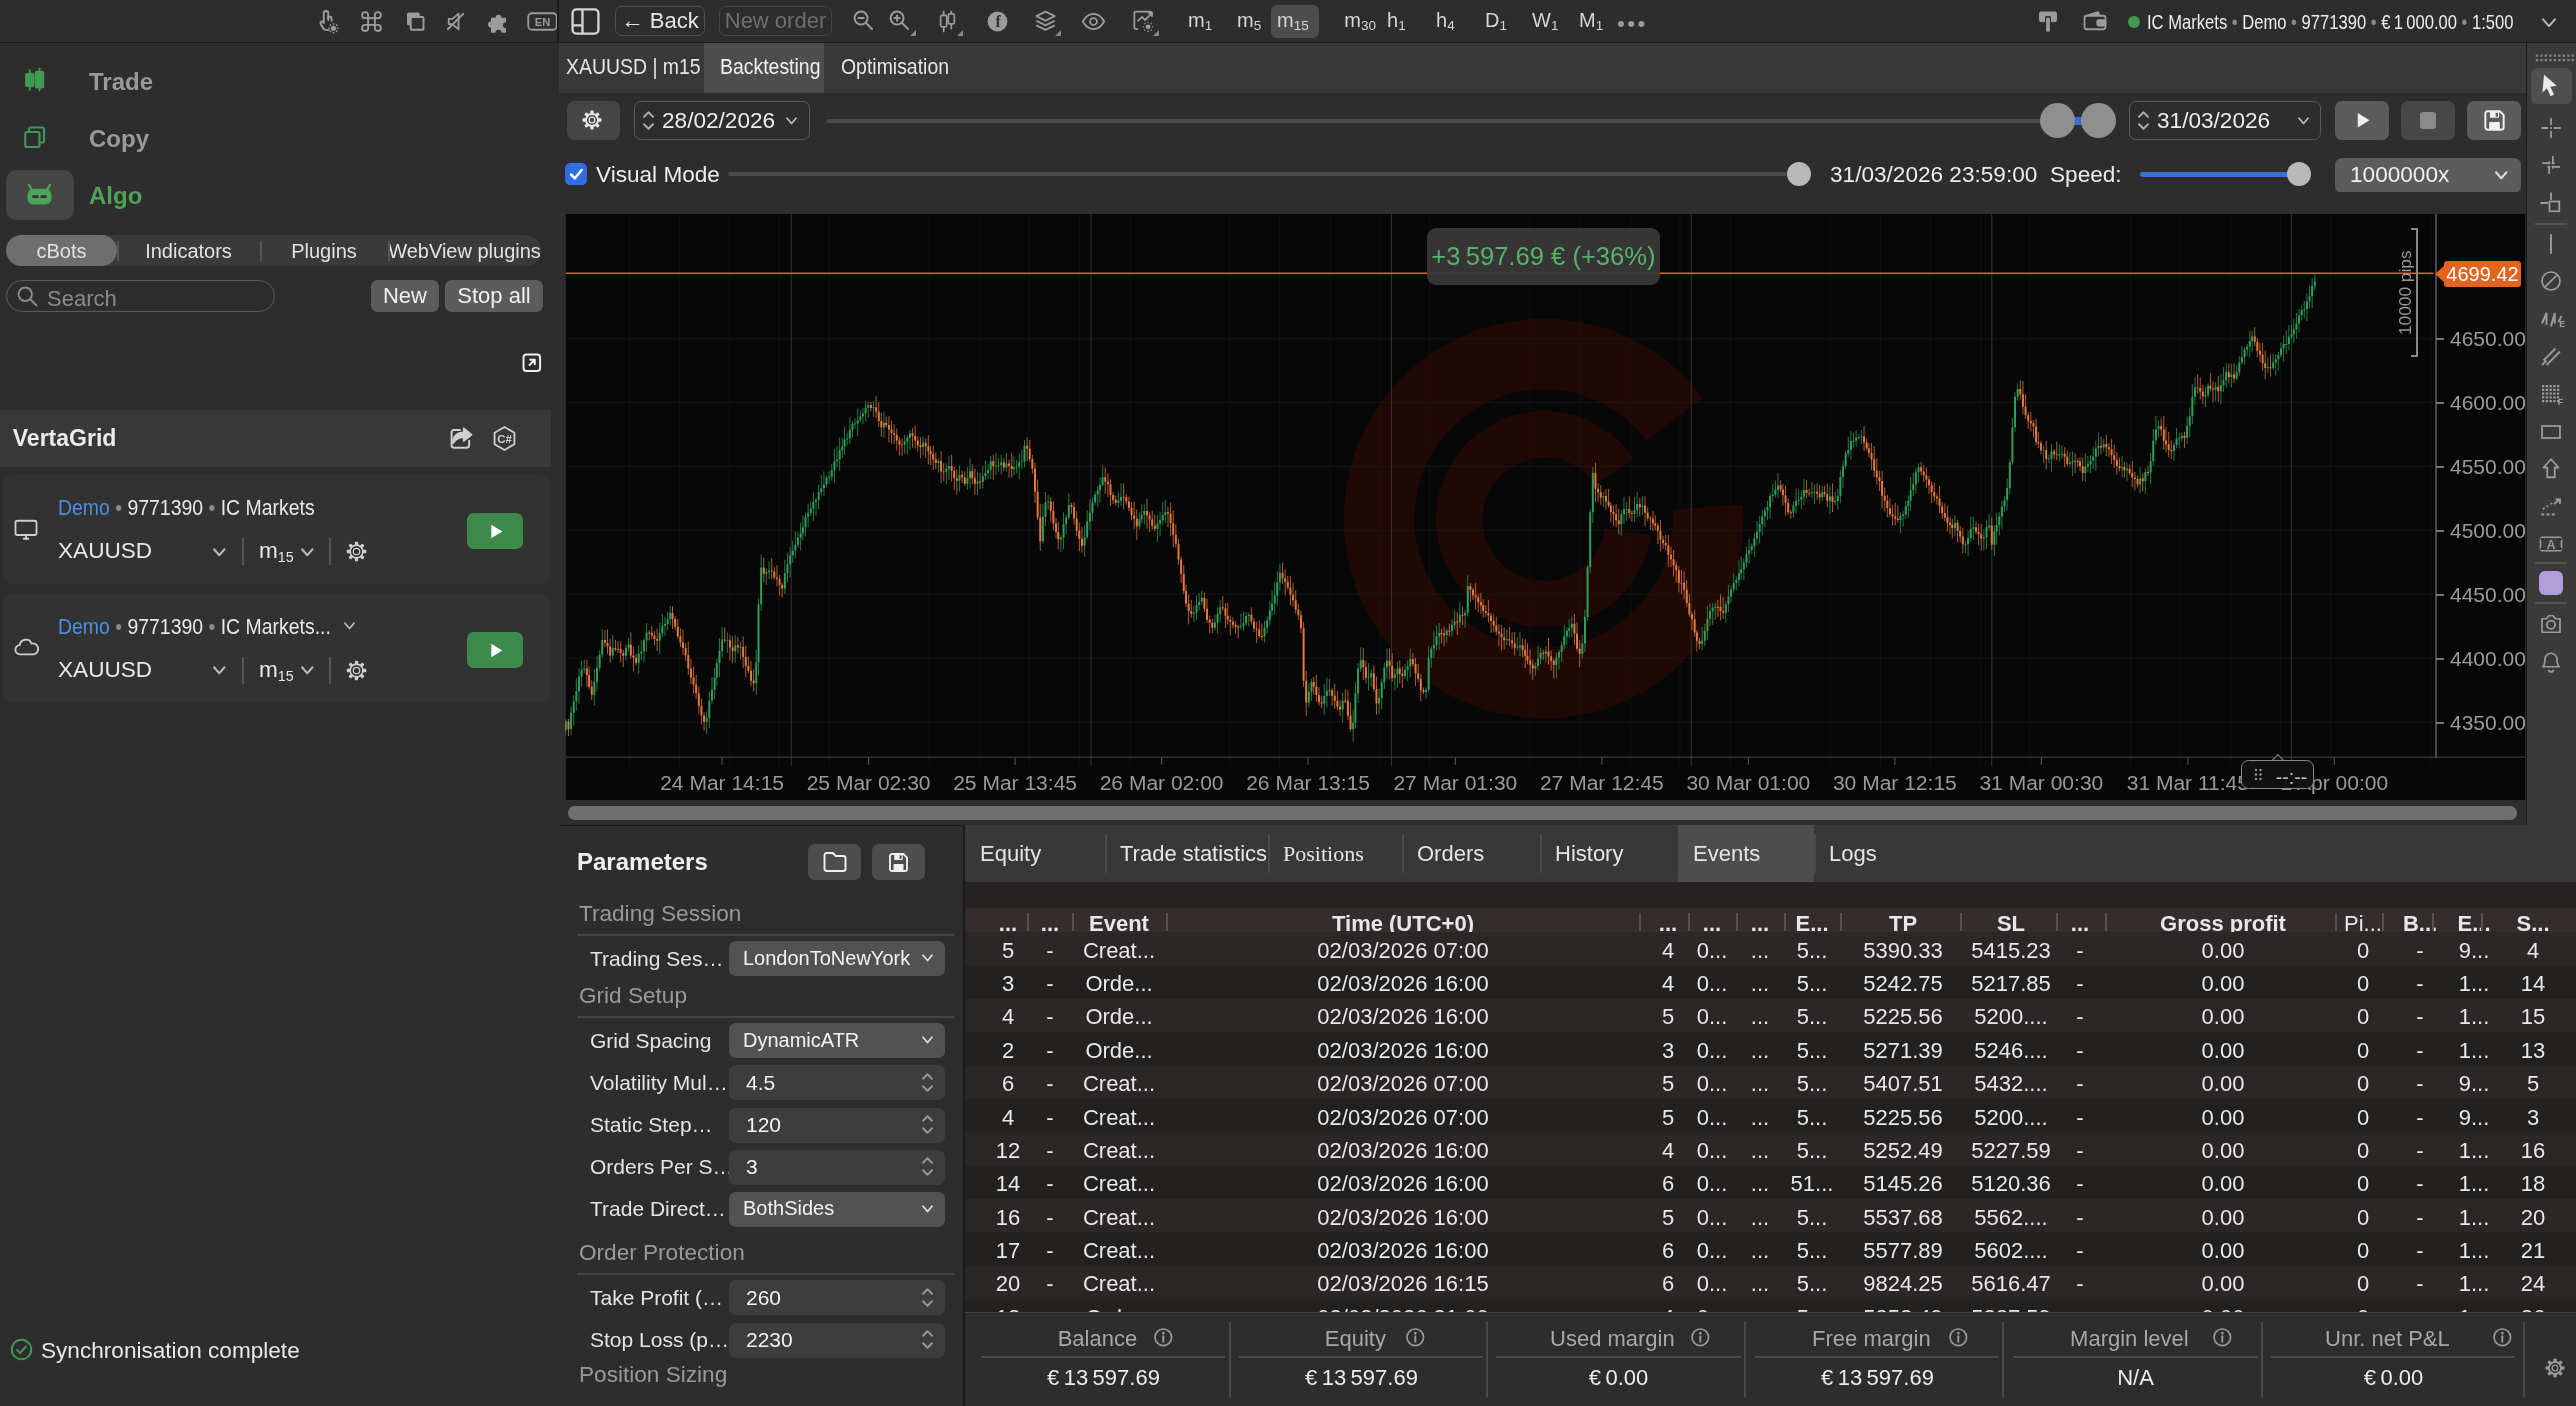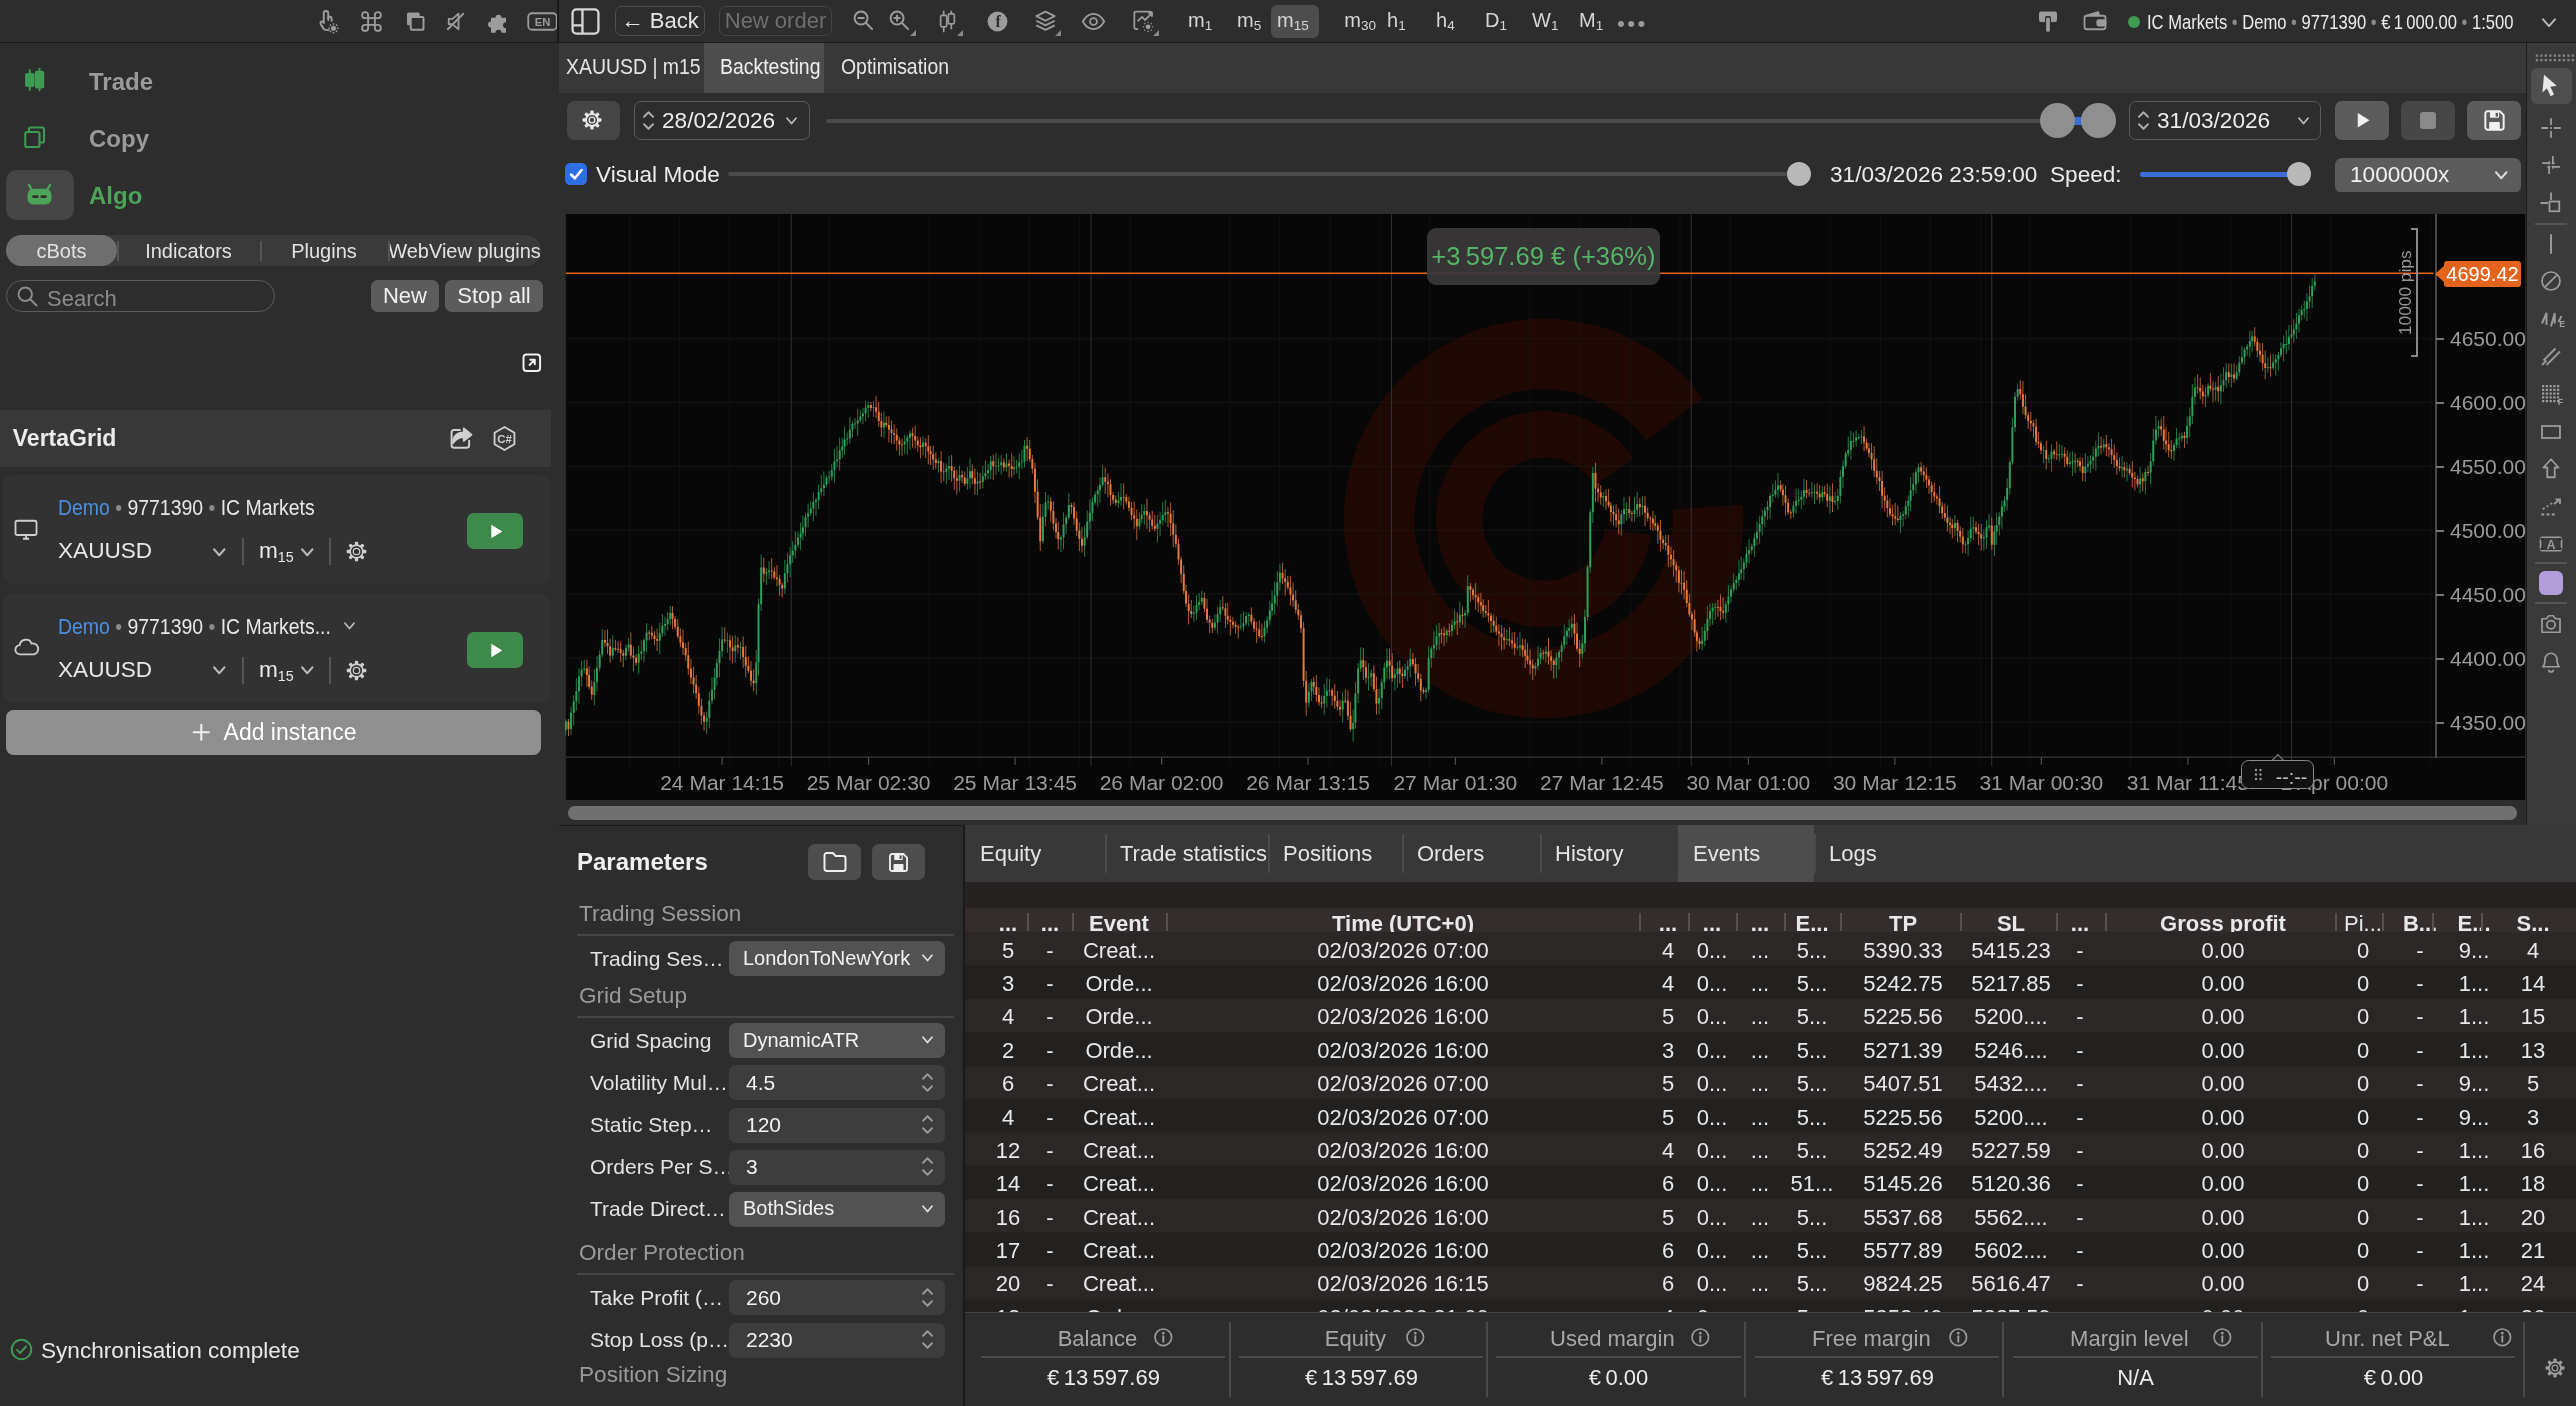--- a/index.html
+++ b/index.html
@@ -346,26 +346,20 @@
         <rect x="19.8" y="8.9" width="4.4" height="5.2" rx="1.2" fill="#cfcfcf" transform="rotate(225 22.0 22.0)"></rect>
         <rect x="19.8" y="8.9" width="4.4" height="5.2" rx="1.2" fill="#cfcfcf" transform="rotate(270 22.0 22.0)"></rect>
         <rect x="19.8" y="8.9" width="4.4" height="5.2" rx="1.2" fill="#cfcfcf" transform="rotate(315 22.0 22.0)"></rect>
         <circle cx="22.0" cy="22.0" r="4.3" fill="none" stroke="#cfcfcf" stroke-width="1.6500000000000001"></circle>
       </svg>
     </div>
     <div style="position:absolute;left:467px;top:632px;width:56px;height:36px;background:#3e8a4c;border-radius:6.8px;display:flex;align-items:center;justify-content:center;">
       <svg width="21" height="21" viewBox="0 0 28 28" style="display:block;">
         <path d="M8.4 5.04L22.959999999999997 14.0L8.4 22.959999999999997z" fill="#fff"></path>
       </svg>
-    </div>
-    <div style="position:absolute;left:6px;top:710px;width:535px;height:45px;background:#8f8f8f;border-radius:7.5px;color:#fff;font-size:23px;display:flex;align-items:center;justify-content:center;gap:10.5px;">
-      <svg width="22.6" height="22.6" viewBox="0 0 30 30" style="display:block;">
-        <path d="M15 5v20M5 15h20" stroke="#f0f0f0" stroke-width="2.8" stroke-linecap="round"></path>
-      </svg>
-      <span>Add instance</span>
     </div>
     <div style="position:absolute;left:7.5px;top:1336px;">
       <svg width="27" height="27" viewBox="0 0 36 36" style="display:block;">
         <circle cx="18" cy="18" r="13" fill="none" stroke="#3f9a52" stroke-width="2.6"></circle>
         <path d="M12 18.5l4.2 4.2L24 14" fill="none" stroke="#3f9a52" stroke-width="2.6" stroke-linecap="round" stroke-linejoin="round"></path>
       </svg>
     </div>
     <div style="position:absolute;left:41px;top:1338px;width:301px;height:25.6px;color:#e8e8e8;font-size:22.6px;">Synchronisation complete</div>
 <div style="position:absolute;left:559px;top:43px;width:2017px;height:50px;background:#383838;"></div>
     <div style="position:absolute;left:704px;top:43px;width:120px;height:50px;background:#4d4d4d;"></div>
@@ -795,21 +789,21 @@
           <path d="M4 13l6-6 6 6M4 23l6 6 6-6"></path>
         </g>
       </svg>
     </div>
     <div style="position:absolute;left:579px;top:1362px;width:301px;height:25.6px;color:#9a9a9a;font-size:22.6px;">Position Sizing</div>
 <div style="position:absolute;left:965px;top:825px;width:1611px;height:581px;background:#262322;border-top:1.5px solid #1a1a1a;"></div>
     <div style="position:absolute;left:963px;top:825px;width:1.5px;height:581px;background:#1a1a1a;"></div>
     <div style="position:absolute;left:965px;top:825px;width:1611px;height:57px;background:#383838;"></div>
     <div style="position:absolute;left:980px;top:841px;width:133px;height:25.6px;color:#e5e5e5;font-size:22px;white-space:nowrap;">Equity</div>
     <div style="position:absolute;left:1120px;top:841px;width:156px;height:25.6px;color:#e5e5e5;font-size:22px;white-space:nowrap;">Trade statistics</div>
-    <div style="position:absolute;left:1283px;top:841px;width:127px;height:25.6px;color:#e5e5e5;font-size:22px;white-space:nowrap;">Positions</div>
+    <div style="position:absolute;left:1283px;top:841px;width:127px;height:25.6px;color:#e5e5e5;font-size:22px;white-space:nowrap;font-family:Liberation Serif, serif;">Positions</div>
     <div style="position:absolute;left:1417px;top:841px;width:130px;height:25.6px;color:#e5e5e5;font-size:22px;white-space:nowrap;">Orders</div>
     <div style="position:absolute;left:1555px;top:841px;width:131px;height:25.6px;color:#e5e5e5;font-size:22px;white-space:nowrap;">History</div>
     <div style="position:absolute;left:1678px;top:825px;width:136px;height:57px;background:#4d4d4d;"></div>
     <div style="position:absolute;left:1693px;top:841px;width:129px;height:25.6px;color:#e5e5e5;font-size:22px;white-space:nowrap;">Events</div>
     <div style="position:absolute;left:1829px;top:841px;width:128px;height:25.6px;color:#e5e5e5;font-size:22px;white-space:nowrap;">Logs</div>
     <div style="position:absolute;left:1105px;top:834px;width:1.5px;height:39px;background:#4a4a4a;"></div>
     <div style="position:absolute;left:1268px;top:834px;width:1.5px;height:39px;background:#4a4a4a;"></div>
     <div style="position:absolute;left:1402px;top:834px;width:1.5px;height:39px;background:#4a4a4a;"></div>
     <div style="position:absolute;left:1540px;top:834px;width:1.5px;height:39px;background:#4a4a4a;"></div>
     <div style="position:absolute;left:1678px;top:834px;width:1.5px;height:39px;background:#4a4a4a;"></div>

